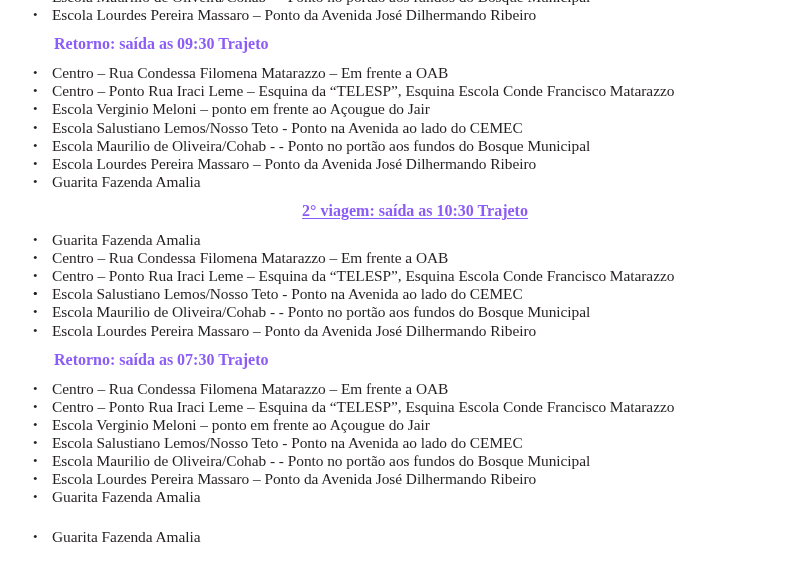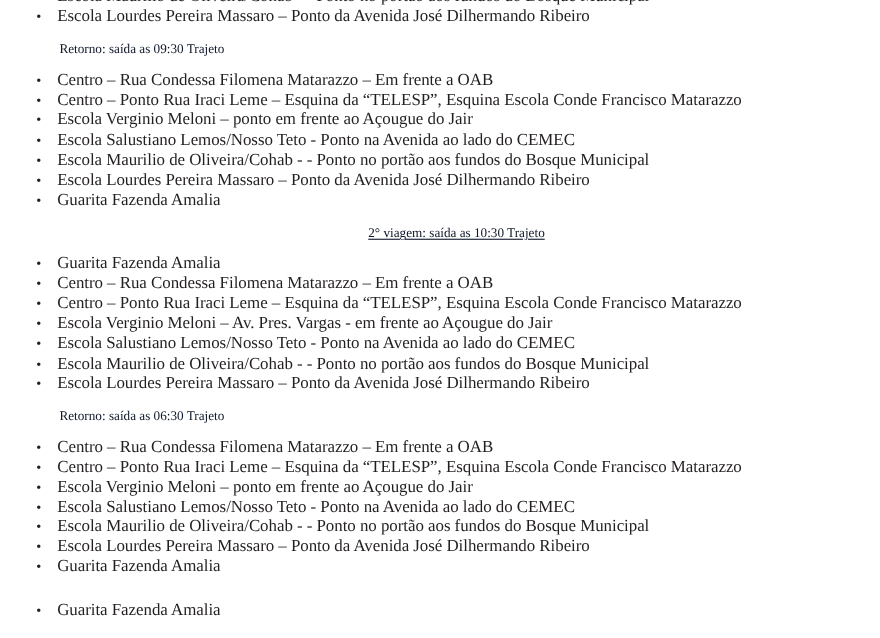--- a/index.html
+++ b/index.html
@@ -47,24 +47,24 @@
   ul.bullet-list > li .bullet-glyph {
     position: absolute;
     left: 33px;
     top: 0;
     font-size: 13px;
     line-height: 18.1px;
     color: #231f20;
   }
   
   .heading-block {
-    font-size: 12px;
+    font-size: 16px;
     line-height: 18.1px;
-    font-weight: normal;
-    color: #0f172a;
+    font-weight: bold;
+    color: #8b5cf6;
     white-space: nowrap;
   }
   .heading-left {
     padding-left: 54px;
     text-align: left;
   }
   .heading-center {
     text-align: center;
     padding-left: 30px;
   }
@@ -95,27 +95,27 @@
         <li><span class="bullet-glyph">•</span><span class="item-text">Escola Lourdes Pereira Massaro – Ponto da Avenida José Dilhermando Ribeiro</span></li>
         <li><span class="bullet-glyph">•</span><span class="item-text">Guarita Fazenda Amalia</span></li>
       </ul>
       <div class="gap-md"></div>
       <div class="heading-block heading-center"><span class="heading-text">2° viagem: saída as 10:30 Trajeto</span></div>
       <div class="gap-md"></div>
       <ul class="bullet-list">
         <li><span class="bullet-glyph">•</span><span class="item-text">Guarita Fazenda Amalia</span></li>
         <li><span class="bullet-glyph">•</span><span class="item-text">Centro – Rua Condessa Filomena Matarazzo – Em frente a OAB</span></li>
         <li><span class="bullet-glyph">•</span><span class="item-text">Centro – Ponto Rua Iraci Leme – Esquina da “TELESP”, Esquina Escola Conde Francisco Matarazzo</span></li>
-        <li><span class="bullet-glyph">•</span><span class="item-text">Escola Verginio Meloni – Av. Pres. Vargas - em frente ao Açougue do Jair</span></li>
+        <li><span class="bullet-glyph">•</span></li>
         <li><span class="bullet-glyph">•</span><span class="item-text">Escola Salustiano Lemos/Nosso Teto - Ponto na Avenida ao lado do CEMEC</span></li>
         <li><span class="bullet-glyph">•</span><span class="item-text">Escola Maurilio de Oliveira/Cohab -  - Ponto no portão aos fundos do Bosque Municipal</span></li>
         <li><span class="bullet-glyph">•</span><span class="item-text">Escola Lourdes Pereira Massaro – Ponto da Avenida José Dilhermando Ribeiro</span></li>
       </ul>
       <div class="gap-md"></div>
-      <div class="heading-block heading-left"><span class="heading-text" style="text-decoration: none;">Retorno: saída as 06:30 Trajeto</span></div>
+      <div class="heading-block heading-left"><span class="heading-text" style="text-decoration: none;">Retorno: saída as 07:30 Trajeto</span></div>
       <div class="gap-md"></div>
       <ul class="bullet-list">
         <li><span class="bullet-glyph">•</span><span class="item-text">Centro – Rua Condessa Filomena Matarazzo – Em frente a OAB</span></li>
         <li><span class="bullet-glyph">•</span><span class="item-text">Centro – Ponto Rua Iraci Leme – Esquina da “TELESP”, Esquina Escola Conde Francisco Matarazzo</span></li>
         <li><span class="bullet-glyph">•</span><span class="item-text">Escola Verginio Meloni – ponto em frente ao Açougue do Jair</span></li>
         <li><span class="bullet-glyph">•</span><span class="item-text">Escola Salustiano Lemos/Nosso Teto - Ponto na Avenida ao lado do CEMEC</span></li>
         <li><span class="bullet-glyph">•</span><span class="item-text">Escola Maurilio de Oliveira/Cohab -  - Ponto no portão aos fundos do Bosque Municipal</span></li>
         <li><span class="bullet-glyph">•</span><span class="item-text">Escola Lourdes Pereira Massaro – Ponto da Avenida José Dilhermando Ribeiro</span></li>
         <li><span class="bullet-glyph">•</span><span class="item-text">Guarita Fazenda Amalia</span></li>
       </ul>

